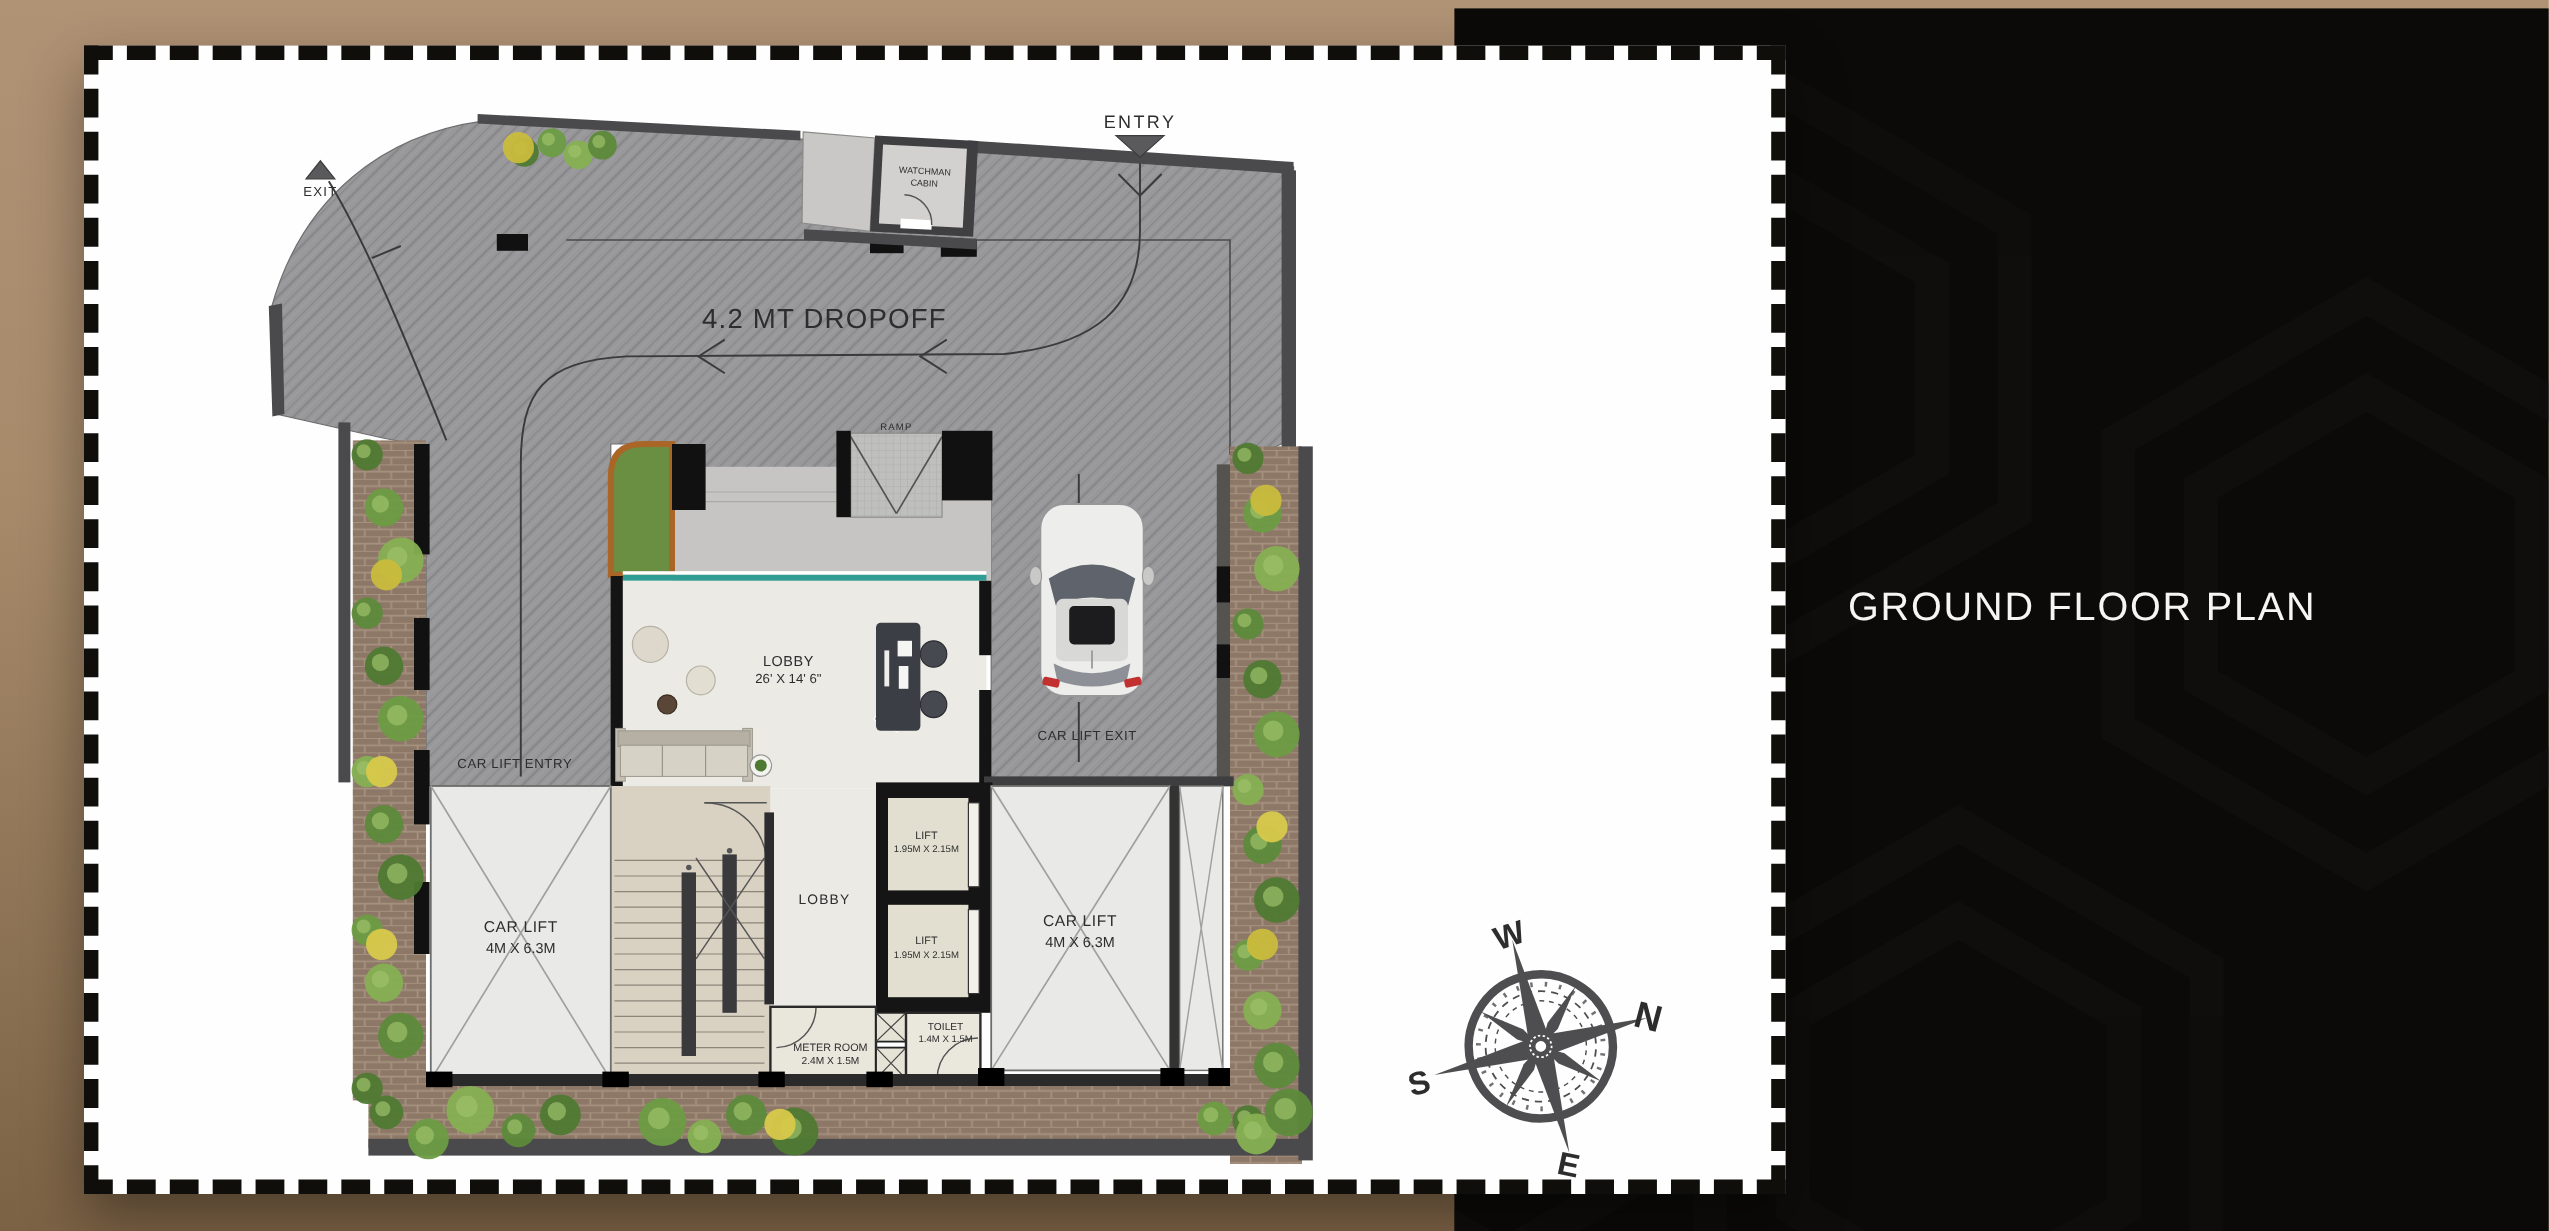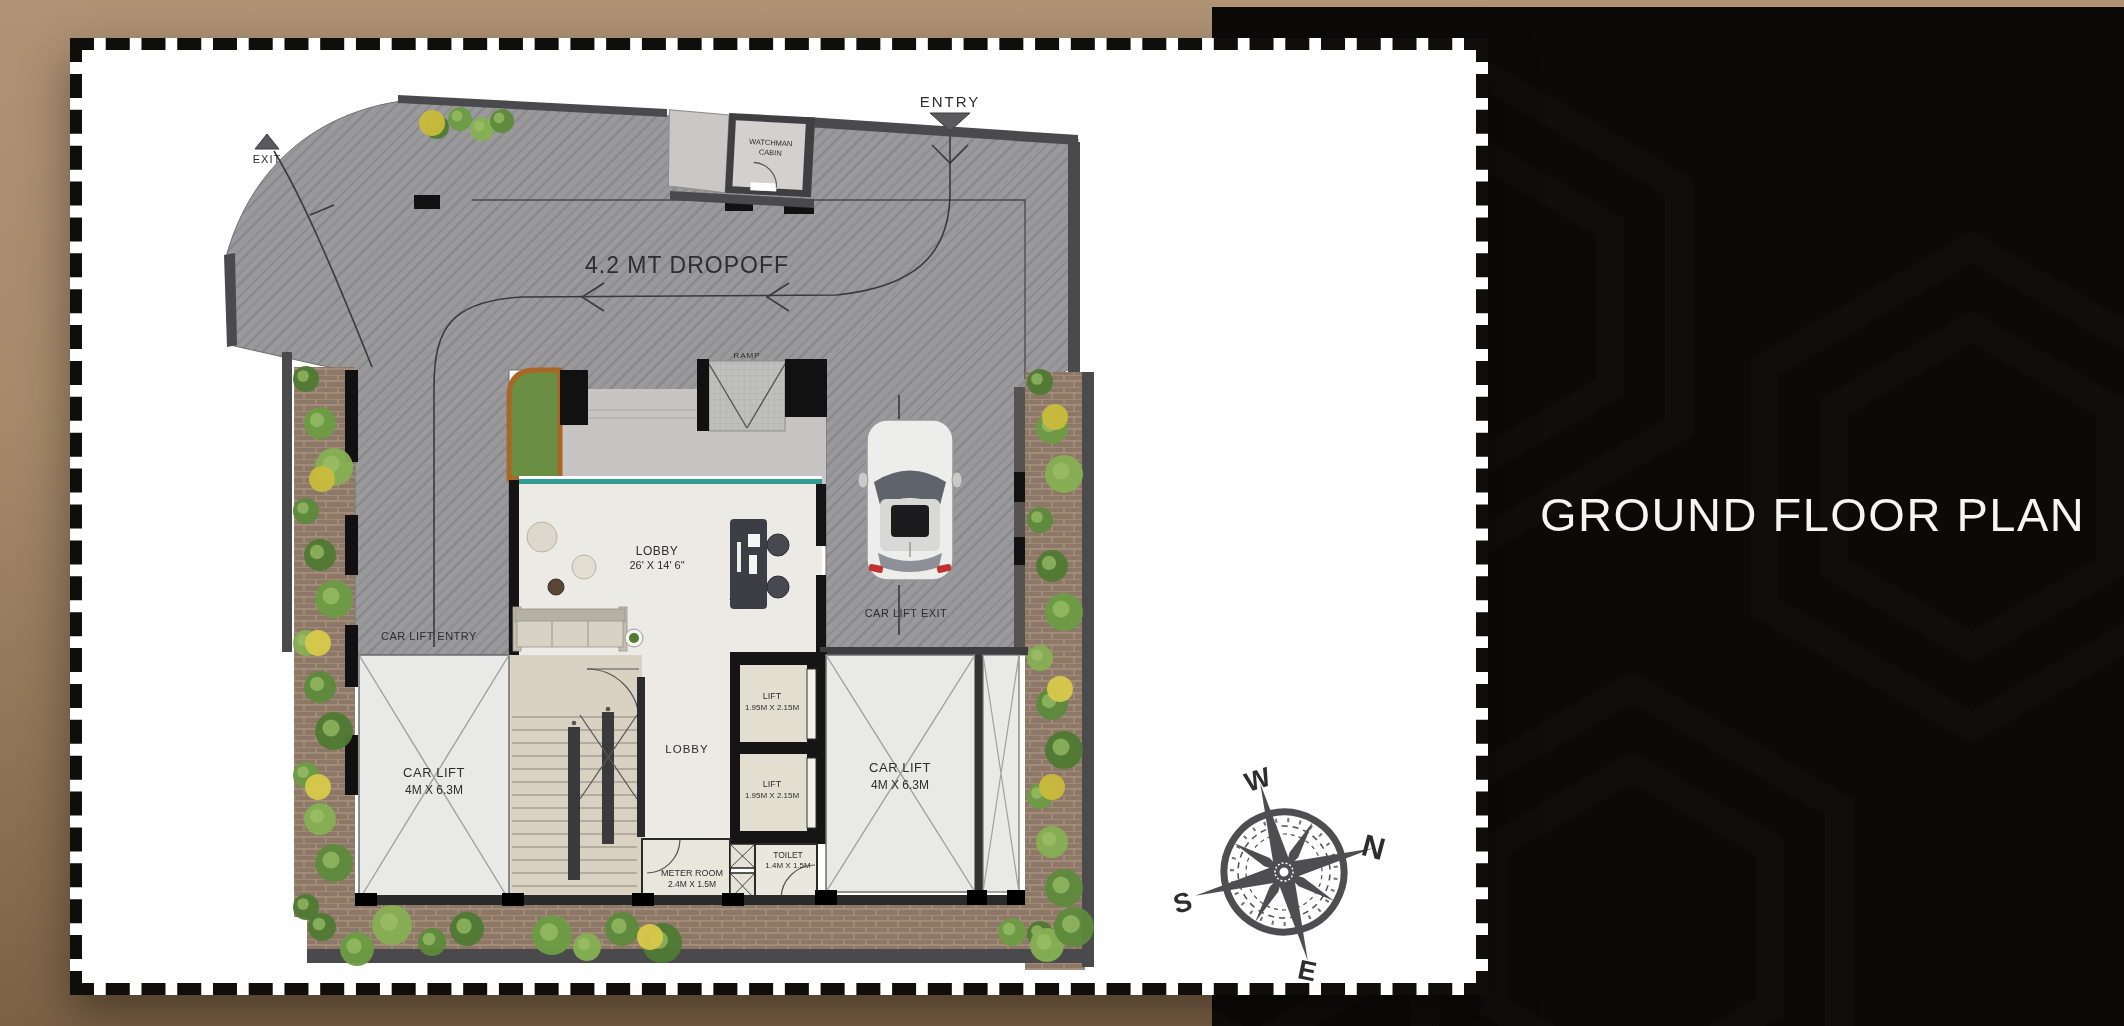--- a/index.html
+++ b/index.html
@@ -16,21 +16,21 @@
   .card{
     position:absolute;left:70px;top:38px;width:1418px;height:957px;
     box-sizing:border-box;background:#fefefe;
     border:12px dashed #0f0e0b;
     box-shadow:0 20px 45px rgba(0,0,0,0.38);
   }
   .plan-wrap{position:absolute;left:140px;top:37px;width:880px;height:895px;}
   .compass-wrap{position:absolute;left:1080px;top:704px;width:250px;height:240px;}
   .title-panel{
     position:absolute;left:1540px;top:487px;width:540px;
-    color:#f5f5f5;font-size:47px;letter-spacing:1.5px;font-weight:normal;
+    color:#f5f5f5;font-size:33px;letter-spacing:1.5px;font-weight:normal;
     white-space:nowrap;
   }
   svg text{font-family:"Liberation Sans", sans-serif;fill:#2d2d2e;}
   .lbl{text-anchor:middle;}
 </style>
 </head>
 <body>
 
 <div class="bg-right">
   <svg class="hex-svg" viewBox="0 0 912 1019">

